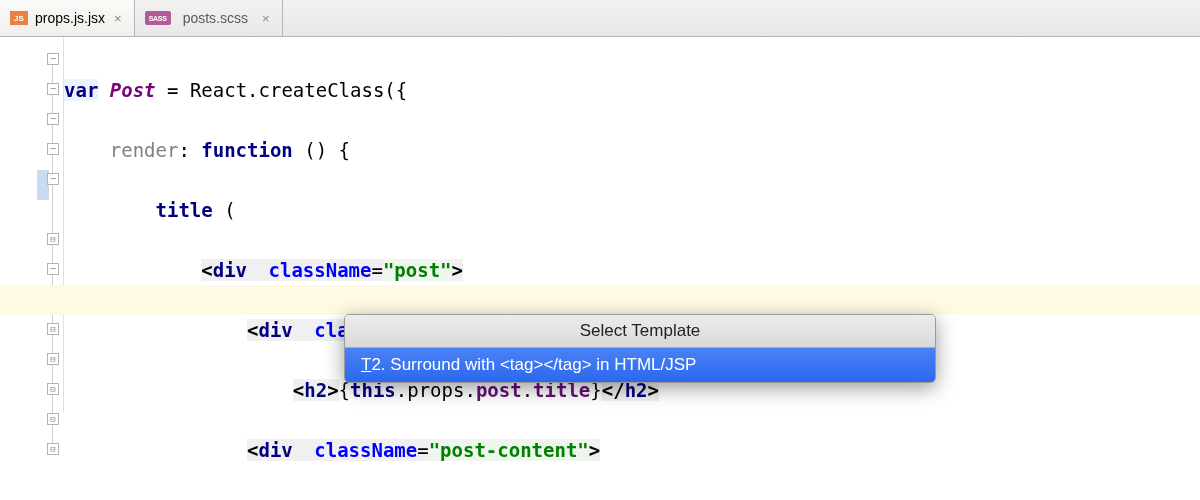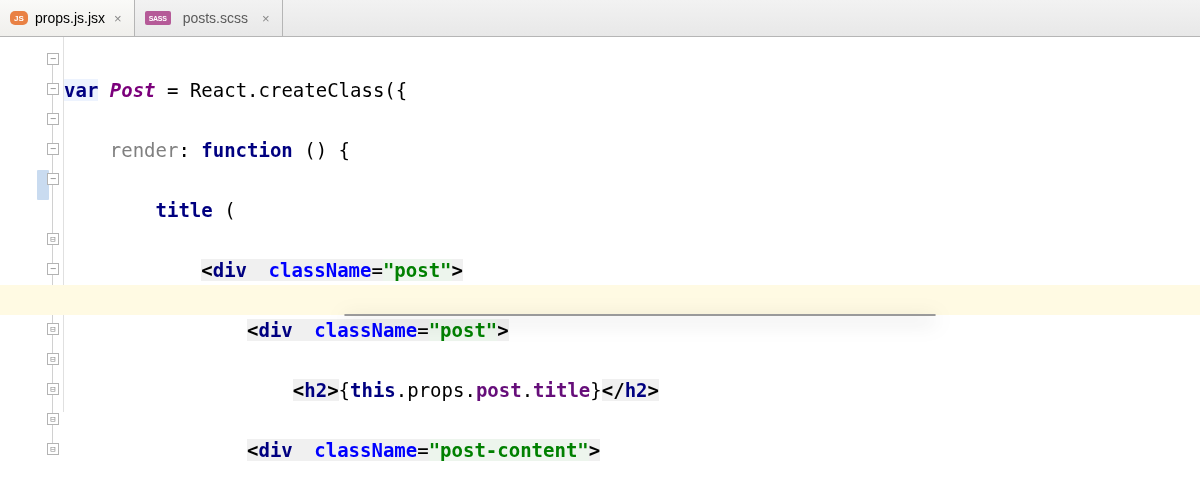--- a/index.html
+++ b/index.html
@@ -23,21 +23,21 @@
       cursor: pointer;
       color: #2a2a2a;
     }
     .tab.active { background: linear-gradient(to bottom, #fafaf8, #f0efec); color: #000; }
     .tab.inactive { color: #5a5a5a; gap: 12px; }
     
     .js-file-icon {
       display: inline-flex; align-items: center; justify-content: center;
       width: 18px; height: 14px;
       background: #e98144; color: #fff; font-size: 8px; font-weight: bold;
-      border-radius: 5px;
+      border-radius: 0;
     }
     .sass-file-icon {
       display: inline-flex; align-items: center; justify-content: center;
       width: 26px; height: 14px;
       background: #b55a98; color: #fff; font-size: 7px; font-weight: bold;
       border-radius: 2px; letter-spacing: -0.3px;
     }
     .close-x { color: #888; font-size: 13px; font-weight: normal; padding: 0 2px; }
     
     .editor-area {
@@ -178,14 +178,16 @@
 <div class="line">                <span class="bg-tag"><span class="tag-br">&lt;</span><span class="kw">div </span><span class="attr">className</span><span class="plain">=</span><span class="str">"post-content"</span><span class="tag-br">&gt;</span></span></div>
 
 
 
 
 
 
   </div>
 
   <div class="popup">
+    <div class="popup-header">Select Template</div>
+    <div class="popup-item"><span class="mnemonic">T</span><span>2. Surround with &lt;tag&gt;&lt;/tag&gt; in HTML/JSP</span></div>
   </div>
 </div>
 
 </body></html>

